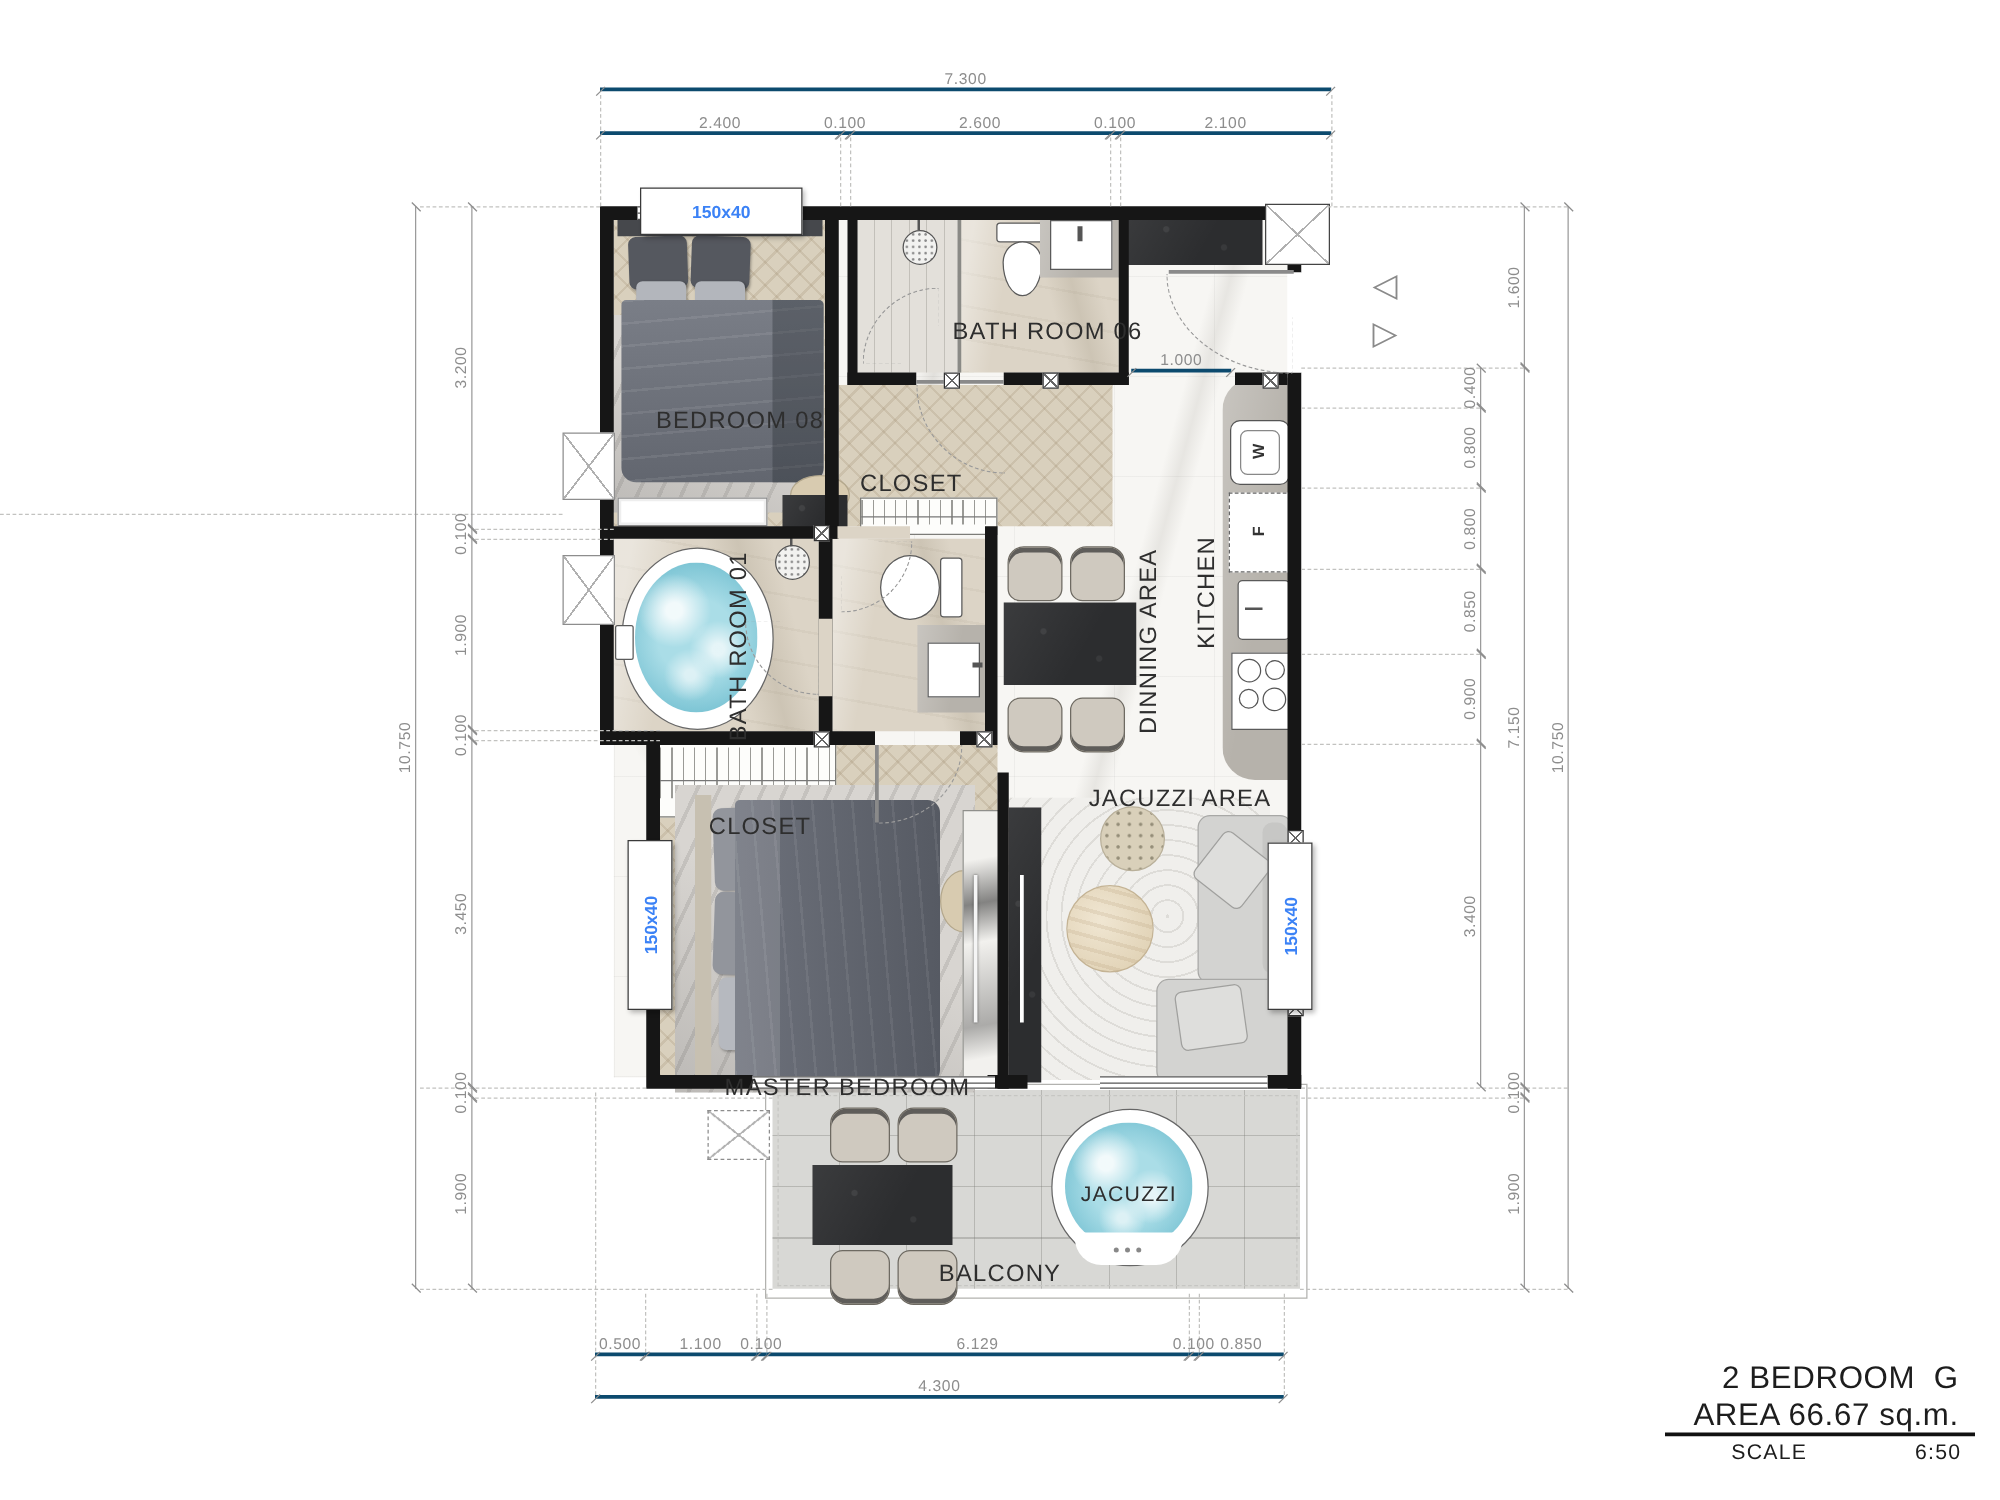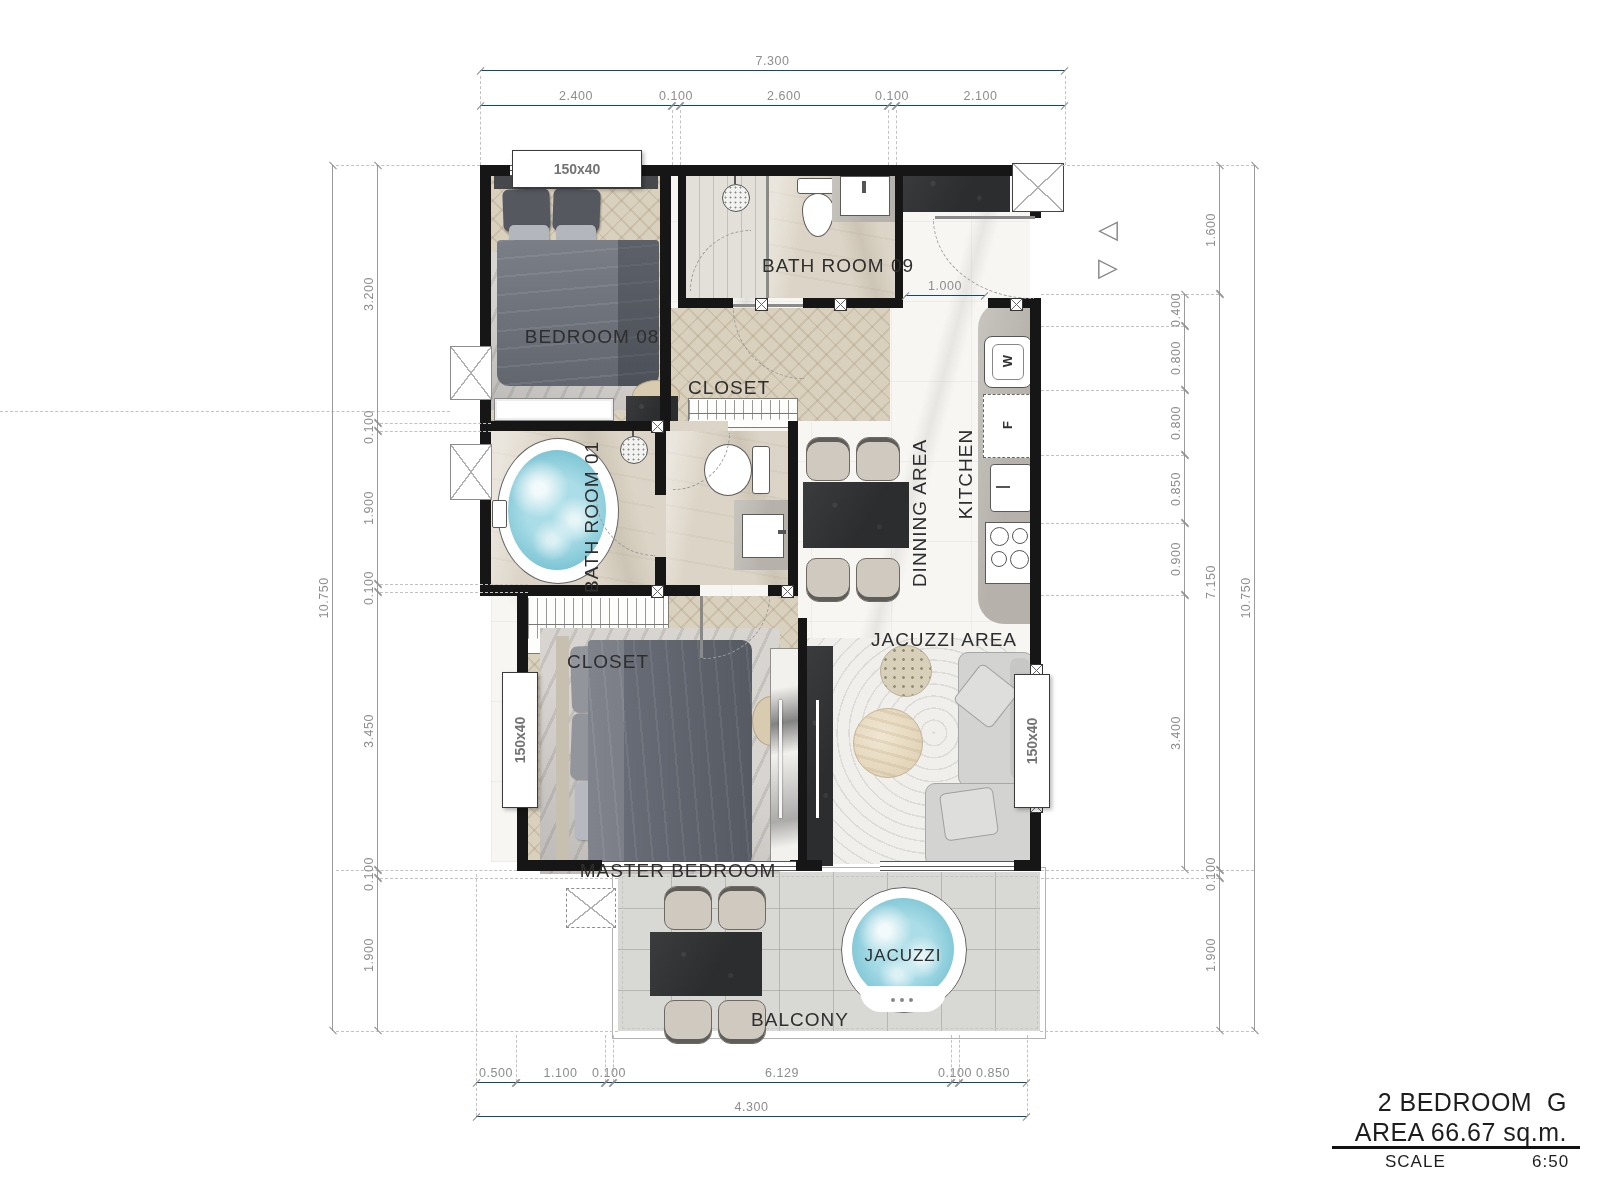--- a/index.html
+++ b/index.html
@@ -81,26 +81,26 @@
       repeating-linear-gradient(90deg, #9a9a96 0 1px, transparent 1px 9px);
     background-size:100% 1px,100% 70%;background-position:0 50%,0 15%;
     background-repeat:no-repeat,no-repeat;}
 
   
   .rlabel{font-size:19px;color:#2e2e2e;letter-spacing:1px;white-space:nowrap;
           transform:translate(-50%,-50%);}
   .rlabel.v{transform:translate(-50%,-50%) rotate(-90deg);}
   .tag{background:#fff;border:1px solid #3a3a3a;box-shadow:2px 2px 4px rgba(0,0,0,0.28);
        display:flex;align-items:center;justify-content:center;
-       font-size:14px;font-weight:bold;color:#737373;}
+       font-size:14px;font-weight:bold;color:#3b82f6;}
   .tag .rot{transform:rotate(-90deg);white-space:nowrap;}
   .applabel{font-size:13px;font-weight:bold;color:#333;transform:translate(-50%,-50%) rotate(-90deg);}
 
   
-  .dimh{height:0;border-top:1px solid #0c4a6e;}
+  .dimh{height:0;border-top:3px solid #0c4a6e;}
   .dimh>span{position:absolute;left:50%;top:-17px;transform:translateX(-50%);
              font-size:12.5px;color:#8d8d8d;letter-spacing:0.5px;white-space:nowrap;}
   .dimh::before,.dimh::after{content:"";position:absolute;top:-5px;width:1px;height:10px;
              background:#8d8d8d;transform:rotate(45deg);}
   .dimh::before{left:0;} .dimh::after{right:0;}
   .dimv{width:0;border-left:1px solid #9b9b9b;}
   .dimv>span{position:absolute;left:-9px;top:50%;
              transform:translate(-50%,-50%) rotate(-90deg);
              font-size:12.5px;color:#8d8d8d;letter-spacing:0.5px;white-space:nowrap;}
   .dimv::before,.dimv::after{content:"";position:absolute;left:-5px;width:10px;height:1px;
@@ -292,21 +292,21 @@
       <span>150x40</span>
     </div>
   <div class="abs tag" style="left:502px;top:672px;width:34px;height:134px">
       <span class="rot">150x40</span>
     </div>
   <div class="abs tag" style="left:1014px;top:674px;width:34px;height:132px">
       <span class="rot">150x40</span>
     </div>
 
   <div class="abs rlabel" style="left:592px;top:337px">BEDROOM 08</div>
-  <div class="abs rlabel" style="left:838px;top:266px">BATH ROOM 09</div>
+  <div class="abs rlabel" style="left:838px;top:266px">BATH ROOM 06</div>
   <div class="abs rlabel" style="left:729px;top:388px">CLOSET</div>
   <div class="abs rlabel v" style="left:592px;top:517px">BATH ROOM 01</div>
   <div class="abs rlabel v" style="left:920px;top:513px">DINNING AREA</div>
   <div class="abs rlabel v" style="left:966px;top:474px">KITCHEN</div>
   <div class="abs rlabel" style="left:944px;top:640px">JACUZZI AREA</div>
   <div class="abs rlabel" style="left:608px;top:662px">CLOSET</div>
   <div class="abs rlabel" style="left:678px;top:871px">MASTER BEDROOM</div>
   <div class="abs rlabel" style="left:800px;top:1020px">BALCONY</div>
   <div class="abs rlabel" style="left:903px;top:956px;font-size:17px">JACUZZI</div>
 

